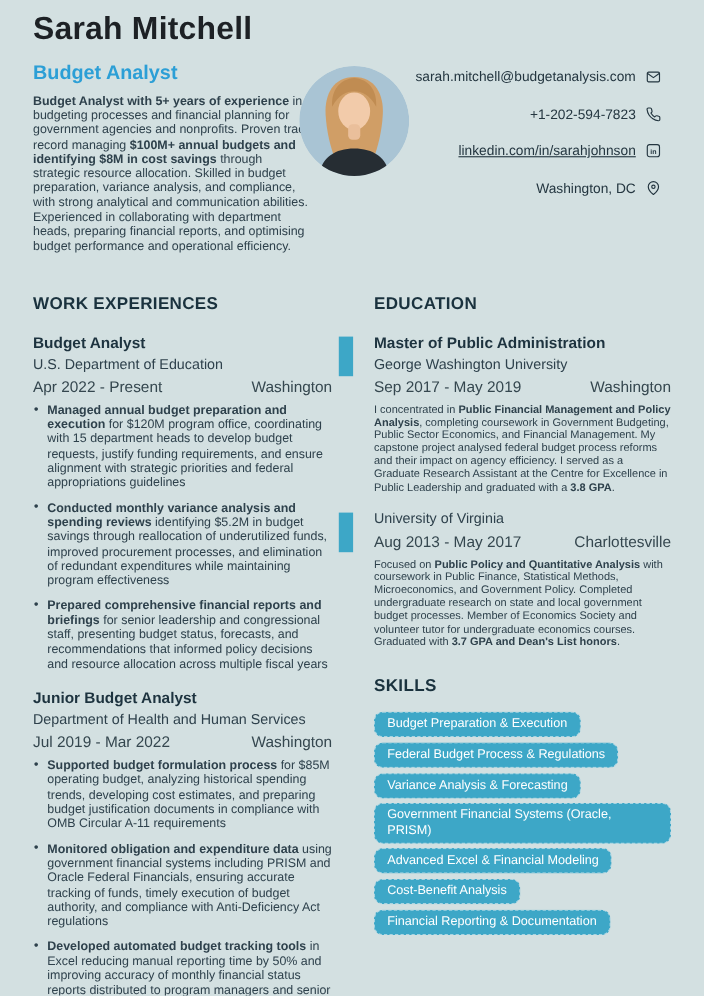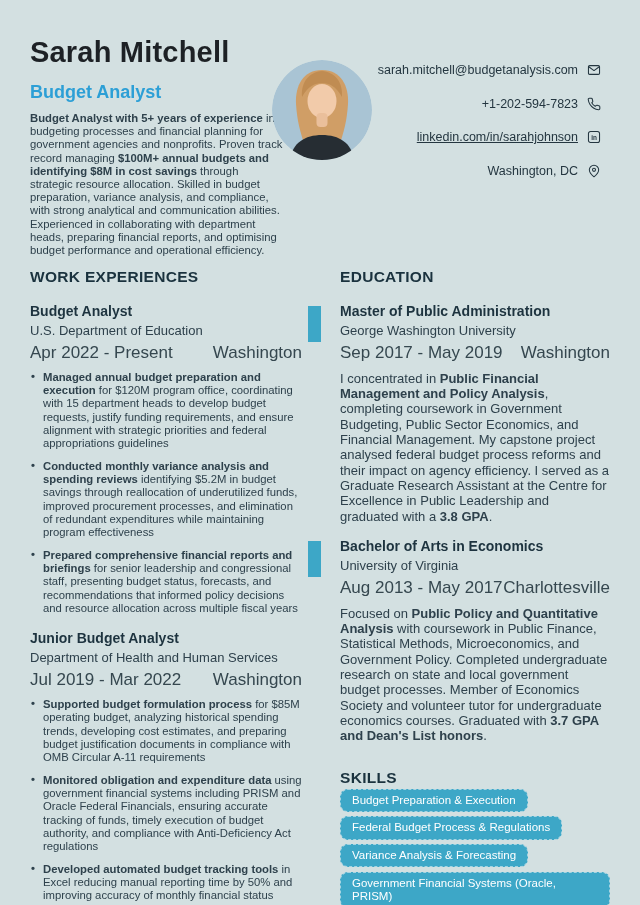--- a/index.html
+++ b/index.html
@@ -6,21 +6,21 @@
   html,body { margin:0; padding:0; }
   body {
     width:640px; height:905px; position:relative; overflow:hidden;
     background:#d3e0e1;
     font-family:"Liberation Sans","DejaVu Sans",sans-serif;
     color:#2e414c;
   }
   .b { font-weight:700; }
 
   
-  .header { position:relative; padding:36px 30px 0; height:252px; }
+  .header { position:relative; padding:10px 30px 0; height:252px; }
   .name { font-size:29px; font-weight:800; color:#1d2125; margin:0; letter-spacing:.2px; }
   .headline { font-size:18px; font-weight:700; color:#2c9fd6; margin:13px 0 0; }
   .summary { width:253px; font-size:11.3px; line-height:1.17; margin-top:9px; color:#2e414c; }
 
   .photo { position:absolute; left:272px; top:60px; width:100px; height:100px;
            border-radius:50%; overflow:hidden; }
   .photo svg { display:block; width:100%; height:100%; }
 
   .contact { position:absolute; top:63px; right:39px; }
   .contact-row { display:flex; justify-content:flex-end; align-items:center; gap:9px;
@@ -33,35 +33,35 @@
   .columns { display:flex; gap:38px; padding:0 30px; margin-top:16px; }
   .col-left  { width:272px; flex:none; }
   .col-right { width:270px; flex:none; }
   .section-heading { font-size:15.5px; font-weight:800; color:#1a323e;
                      margin:0 0 17px; letter-spacing:.3px; }
 
   
   .job { margin-bottom:15px; }
   .job-title { font-size:14px; font-weight:700; color:#1d333f; margin:0; line-height:1.25; }
   .job-company { font-size:13px; color:#2e414c; margin-top:2px; line-height:1.25; }
-  .meta { display:flex; justify-content:space-between; font-size:17px;
+  .meta { display:flex; justify-content:space-between; font-size:14px;
           color:#35474f; margin:4px 0 8px; }
   .bullet { position:relative; padding-left:13px; font-size:11.3px;
             line-height:1.18; margin-bottom:9px; }
   .bullet .dot { position:absolute; left:1px; top:-1px; font-weight:700; }
 
   
   .edu { position:relative; margin-bottom:14px; }
   .edu-bar { position:absolute; left:-32px; top:3px; width:13px; height:36px;
              background:#3da7c7; }
-  .edu-desc { font-size:13px; line-height:1.18; margin-top:5px; }
+  .edu-desc { font-size:10px; line-height:1.18; margin-top:5px; }
 
   
   .skills { margin-top:25px; }
-  .skills .section-heading { margin-bottom:2px; }
+  .skills .section-heading { margin-bottom:14px; }
   .pill { width:fit-content; max-width:270px; background:#3da7c7;
           border:1px dashed #a5d4e2; color:#ffffff; font-size:11.5px;
           padding:4px 11px; border-radius:8px; margin-bottom:4.5px; line-height:1.15; }
 </style>
 </head>
 <body>
 
 <header class="header">
   <h1 class="name">Sarah Mitchell</h1>
   <div class="headline">Budget Analyst</div>
@@ -154,21 +154,20 @@
           <h3 class="job-title">Master of Public Administration</h3>
           <div class="job-company">George Washington University</div>
           <div class="meta">
             <span>Sep 2017 - May 2019</span>
             <span>Washington</span>
           </div>
           <div class="edu-desc"><span>I concentrated in </span><span class="b">Public Financial Management and Policy Analysis</span><span>, completing coursework in Government Budgeting, Public Sector Economics, and Financial Management. My capstone project analysed federal budget process reforms and their impact on agency efficiency. I served as a Graduate Research Assistant at the Centre for Excellence in Public Leadership and graduated with a </span><span class="b">3.8 GPA</span><span>.</span></div>
         </div>
         <div class="edu">
           <div class="edu-bar"></div>
-          <h3 class="job-title">Bachelor of Arts in Economics</h3>
           <div class="job-company">University of Virginia</div>
           <div class="meta">
             <span>Aug 2013 - May 2017</span>
             <span>Charlottesville</span>
           </div>
           <div class="edu-desc"><span>Focused on </span><span class="b">Public Policy and Quantitative Analysis</span><span> with coursework in Public Finance, Statistical Methods, Microeconomics, and Government Policy. Completed undergraduate research on state and local government budget processes. Member of Economics Society and volunteer tutor for undergraduate economics courses. Graduated with </span><span class="b">3.7 GPA and Dean's List honors</span><span>.</span></div>
         </div>
       </div>
 
     <div class="skills">

